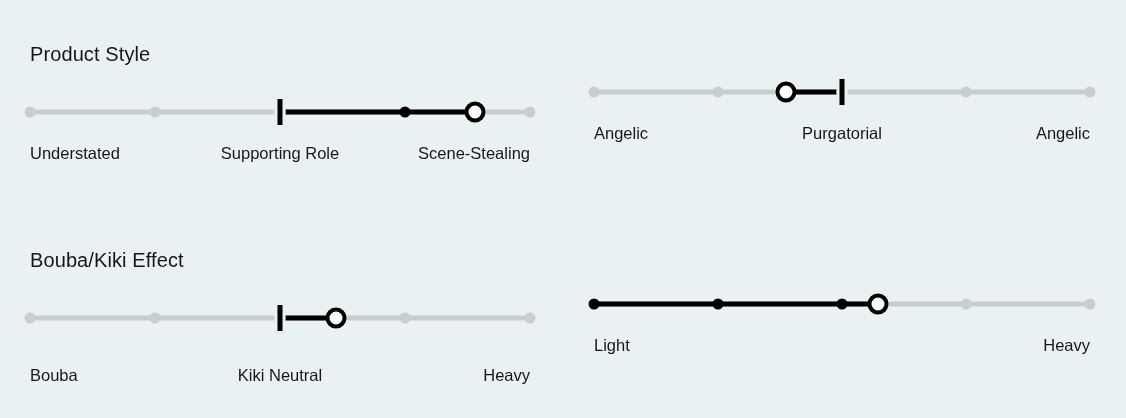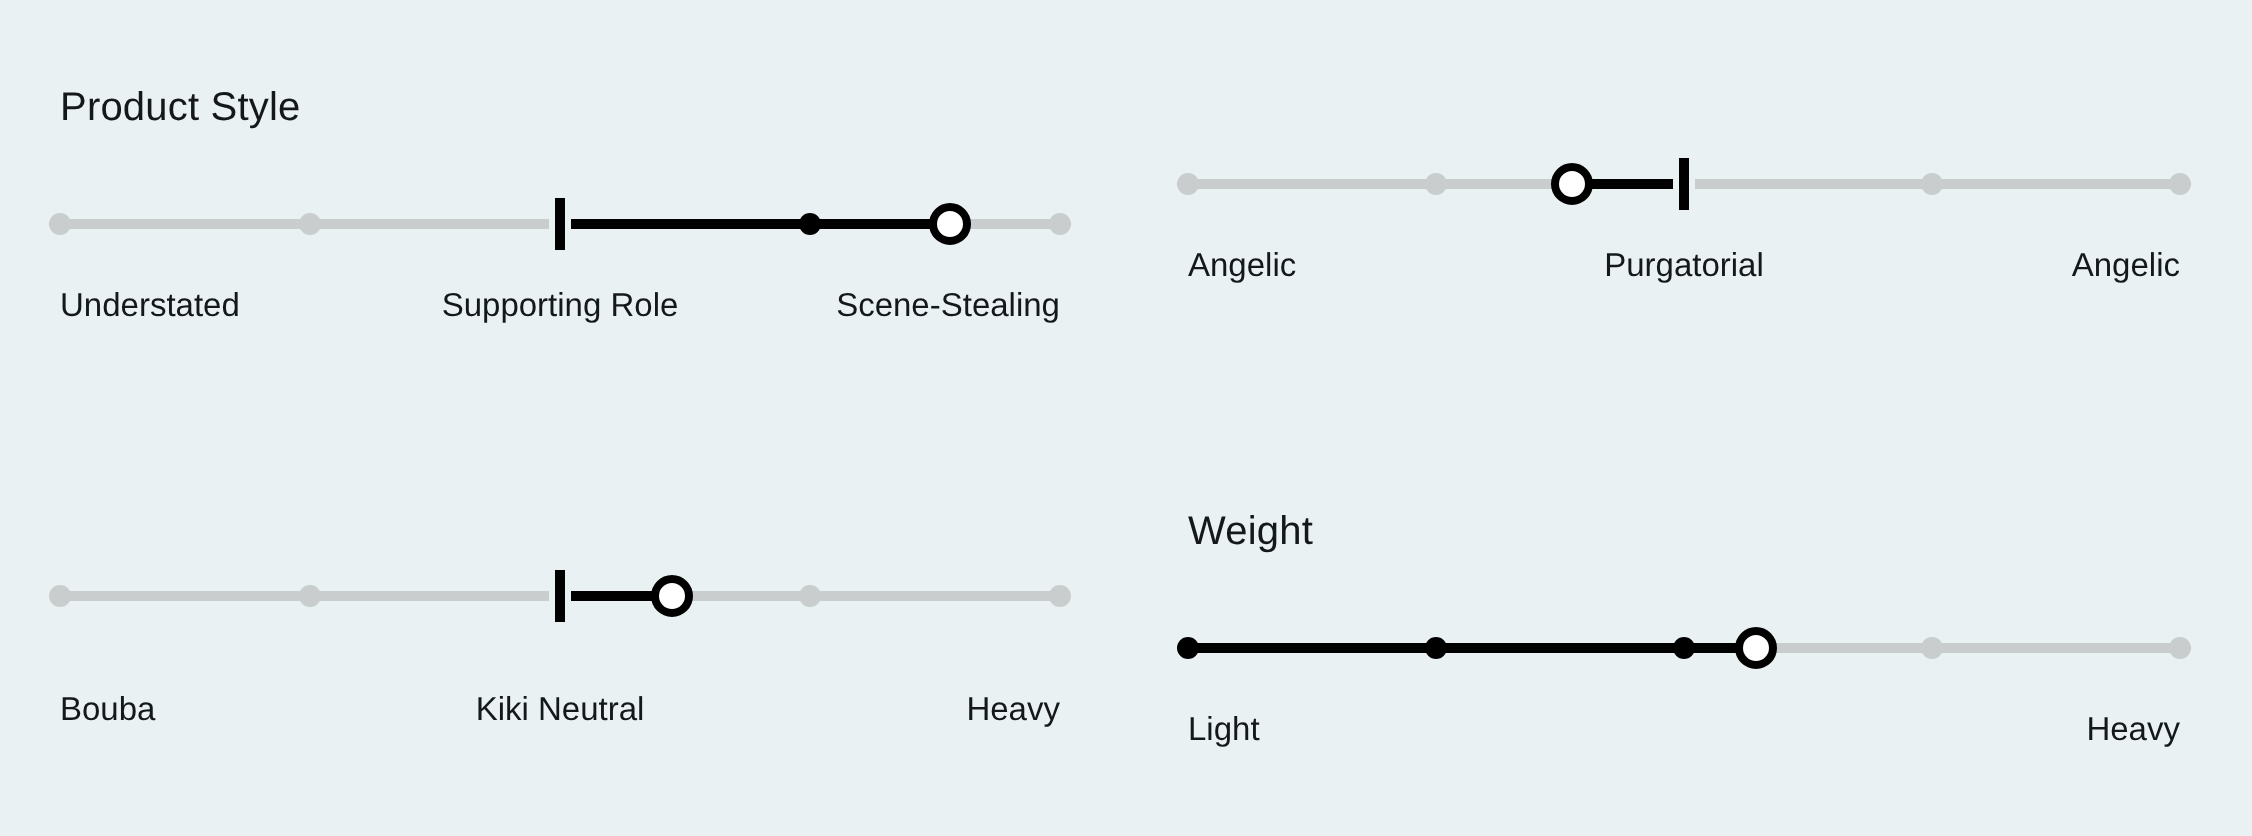--- a/index.html
+++ b/index.html
@@ -128,40 +128,40 @@
       <div class="handle" style="left:38.8%;"></div>
     </div>
     <div class="labels" style="margin-top:19px;">
       <span class="lab start">Angelic</span>
       <span class="lab mid">Purgatorial</span>
       <span class="lab end">Angelic</span>
     </div>
   </div>
 
   <div class="widget" style="left:30px;top:250px;width:500px;">
+    <div class="widget-title">Bouba/Kiki Effect</div>
     <div class="slider" style="margin-top:35px;">
       <div class="track"></div>
       <div class="fill" style="left:50%;width:11.2%;"></div>
       <div class="stop" style="left:0%;"></div>
       <div class="stop" style="left:25%;"></div>
       <div class="stop" style="left:50%;"></div>
       <div class="stop" style="left:75%;"></div>
       <div class="stop" style="left:100%;"></div>
       <div class="tick" style="left:50%;"></div>
       <div class="handle" style="left:61.2%;"></div>
     </div>
     <div class="labels" style="margin-top:35px;">
       <span class="lab start">Bouba</span>
       <span class="lab mid">Kiki Neutral</span>
       <span class="lab end">Heavy</span>
     </div>
   </div>
 
   <div class="widget" style="left:594px;top:256px;width:496px;">
-    <div class="widget-title">Weight</div>
     <div class="slider" style="margin-top:35px;">
       <div class="track"></div>
       <div class="fill" style="left:0%;width:57.3%;"></div>
       <div class="stop on" style="left:0%;"></div>
       <div class="stop on" style="left:25%;"></div>
       <div class="stop on" style="left:50%;"></div>
       <div class="stop" style="left:75%;"></div>
       <div class="stop" style="left:100%;"></div>
       <div class="handle" style="left:57.3%;"></div>
     </div>

